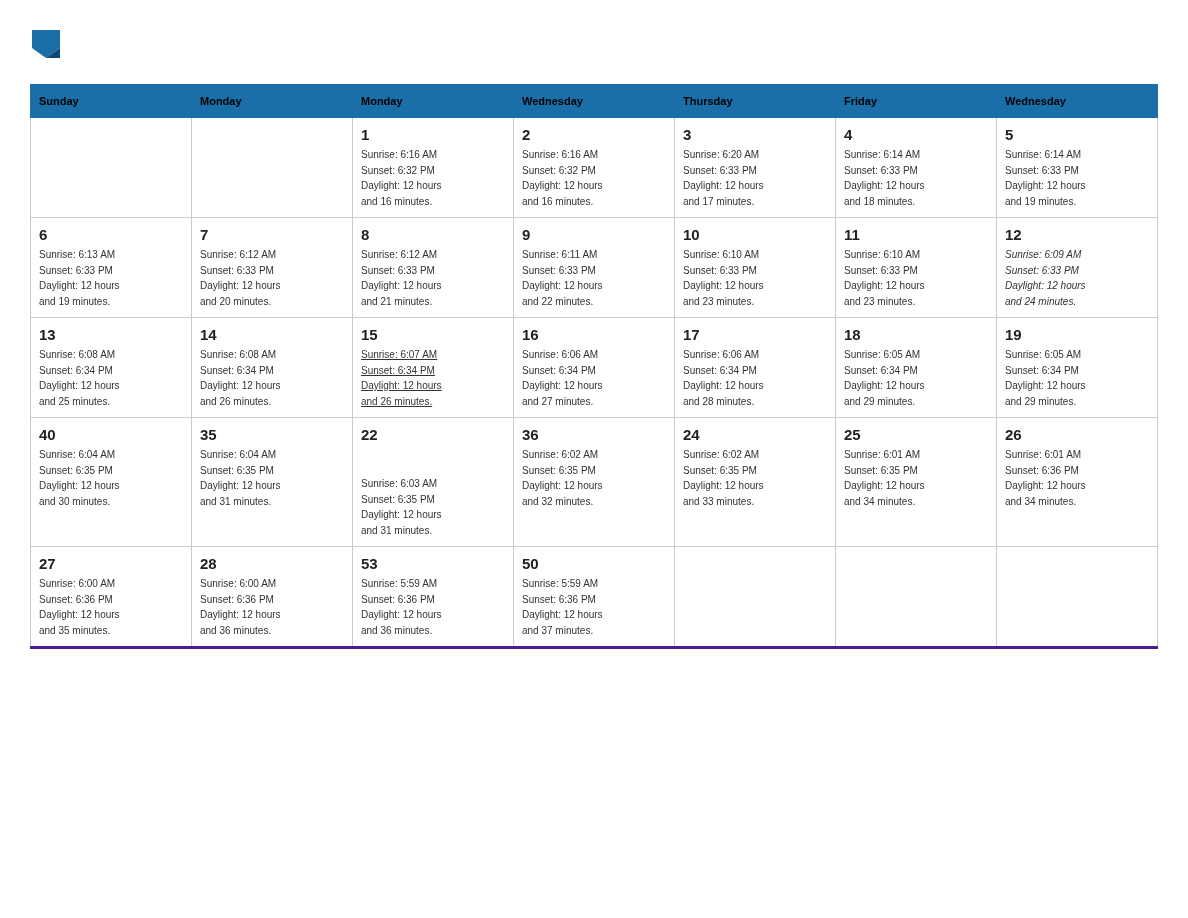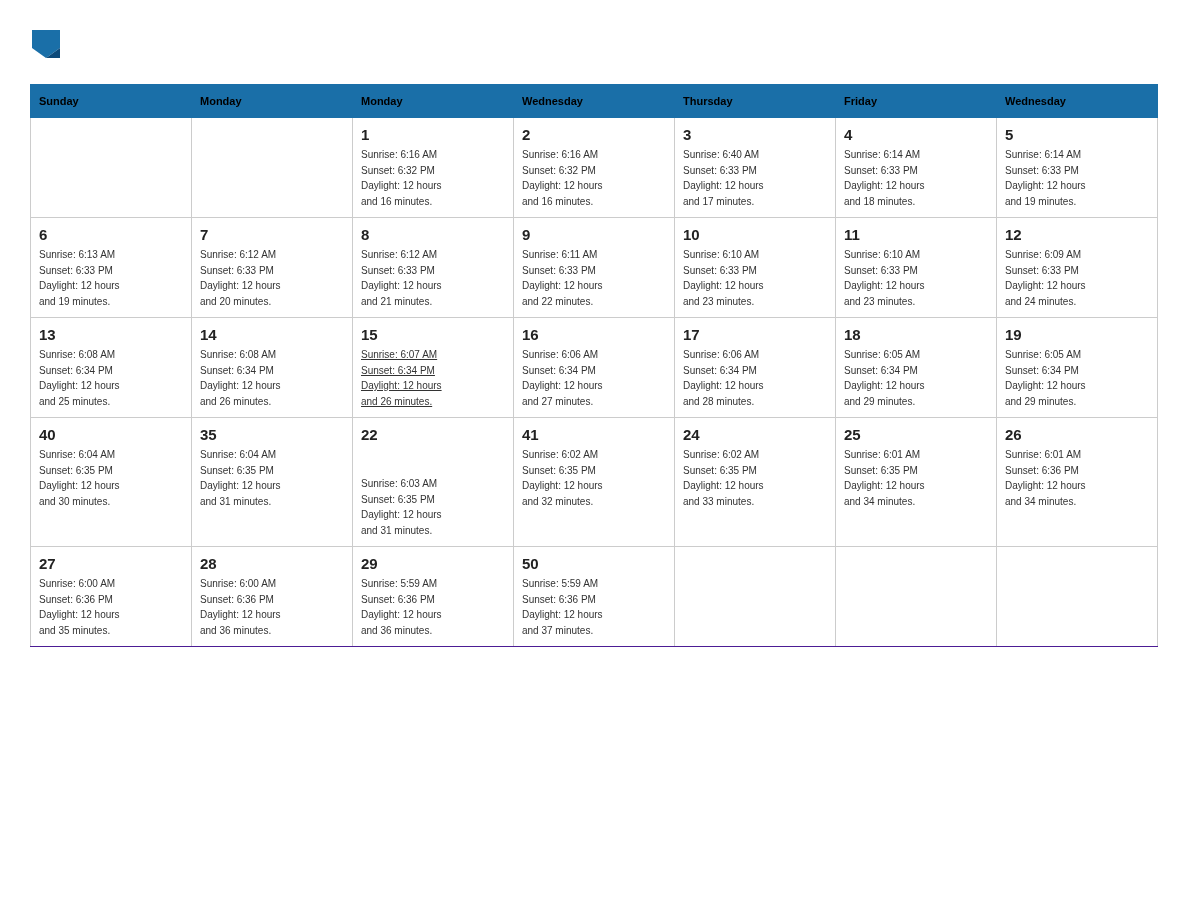--- a/index.html
+++ b/index.html
@@ -79,21 +79,21 @@
     }
     .day-info {
       font-size: 10px;
       color: #333;
       line-height: 1.55;
     }
     tbody tr td.empty {
       background: #fff;
     }
     tbody tr:last-child td {
-      border-bottom: 1px solid #4c1d95;
+      border-bottom: 3px solid #4c1d95;
     }
   </style>
 </head>
 <body>
 
 <div class="header">
   <div class="logo">
     <span class="logo-text">
       <span></span><svg class="logo-icon" viewBox="0 0 28 28" xmlns="http://www.w3.org/2000/svg">
         <polygon points="0,0 28,0 28,18 14,28 0,18" fill="#1a6fa8"></polygon>
@@ -133,21 +133,21 @@
         </td>
         <td>
           <div class="day-number">2</div>
           <div class="day-info" style="white-space: pre-line;">Sunrise: 6:16 AM
 Sunset: 6:32 PM
 Daylight: 12 hours
 and 16 minutes.</div>
         </td>
         <td>
           <div class="day-number">3</div>
-          <div class="day-info" style="white-space: pre-line;">Sunrise: 6:40 AM
+          <div class="day-info" style="white-space: pre-line;">Sunrise: 6:20 AM
 Sunset: 6:33 PM
 Daylight: 12 hours
 and 17 minutes.</div>
         </td>
         <td>
           <div class="day-number">4</div>
           <div class="day-info" style="white-space: pre-line;">Sunrise: 6:14 AM
 Sunset: 6:33 PM
 Daylight: 12 hours
 and 18 minutes.</div>
@@ -198,21 +198,21 @@
         </td>
         <td>
           <div class="day-number">11</div>
           <div class="day-info" style="white-space: pre-line;">Sunrise: 6:10 AM
 Sunset: 6:33 PM
 Daylight: 12 hours
 and 23 minutes.</div>
         </td>
         <td>
           <div class="day-number">12</div>
-          <div class="day-info" style="white-space: pre-line;">Sunrise: 6:09 AM
+          <div class="day-info" style="white-space: pre-line; font-style: italic;">Sunrise: 6:09 AM
 Sunset: 6:33 PM
 Daylight: 12 hours
 and 24 minutes.</div>
         </td>
       </tr>
       <tr>
         <td>
           <div class="day-number">13</div>
           <div class="day-info" style="white-space: pre-line;">Sunrise: 6:08 AM
 Sunset: 6:34 PM
@@ -278,21 +278,21 @@
 and 31 minutes.</div>
         </td>
         <td>
           <div class="day-number">22</div>
           <div class="day-info" style="white-space: pre-line; margin-top: 33px;">Sunrise: 6:03 AM
 Sunset: 6:35 PM
 Daylight: 12 hours
 and 31 minutes.</div>
         </td>
         <td>
-          <div class="day-number">41</div>
+          <div class="day-number">36</div>
           <div class="day-info" style="white-space: pre-line;">Sunrise: 6:02 AM
 Sunset: 6:35 PM
 Daylight: 12 hours
 and 32 minutes.</div>
         </td>
         <td>
           <div class="day-number">24</div>
           <div class="day-info" style="white-space: pre-line;">Sunrise: 6:02 AM
 Sunset: 6:35 PM
 Daylight: 12 hours
@@ -322,21 +322,21 @@
 and 35 minutes.</div>
         </td>
         <td>
           <div class="day-number">28</div>
           <div class="day-info" style="white-space: pre-line;">Sunrise: 6:00 AM
 Sunset: 6:36 PM
 Daylight: 12 hours
 and 36 minutes.</div>
         </td>
         <td>
-          <div class="day-number">29</div>
+          <div class="day-number">53</div>
           <div class="day-info" style="white-space: pre-line;">Sunrise: 5:59 AM
 Sunset: 6:36 PM
 Daylight: 12 hours
 and 36 minutes.</div>
         </td>
         <td>
           <div class="day-number">50</div>
           <div class="day-info" style="white-space: pre-line;">Sunrise: 5:59 AM
 Sunset: 6:36 PM
 Daylight: 12 hours

